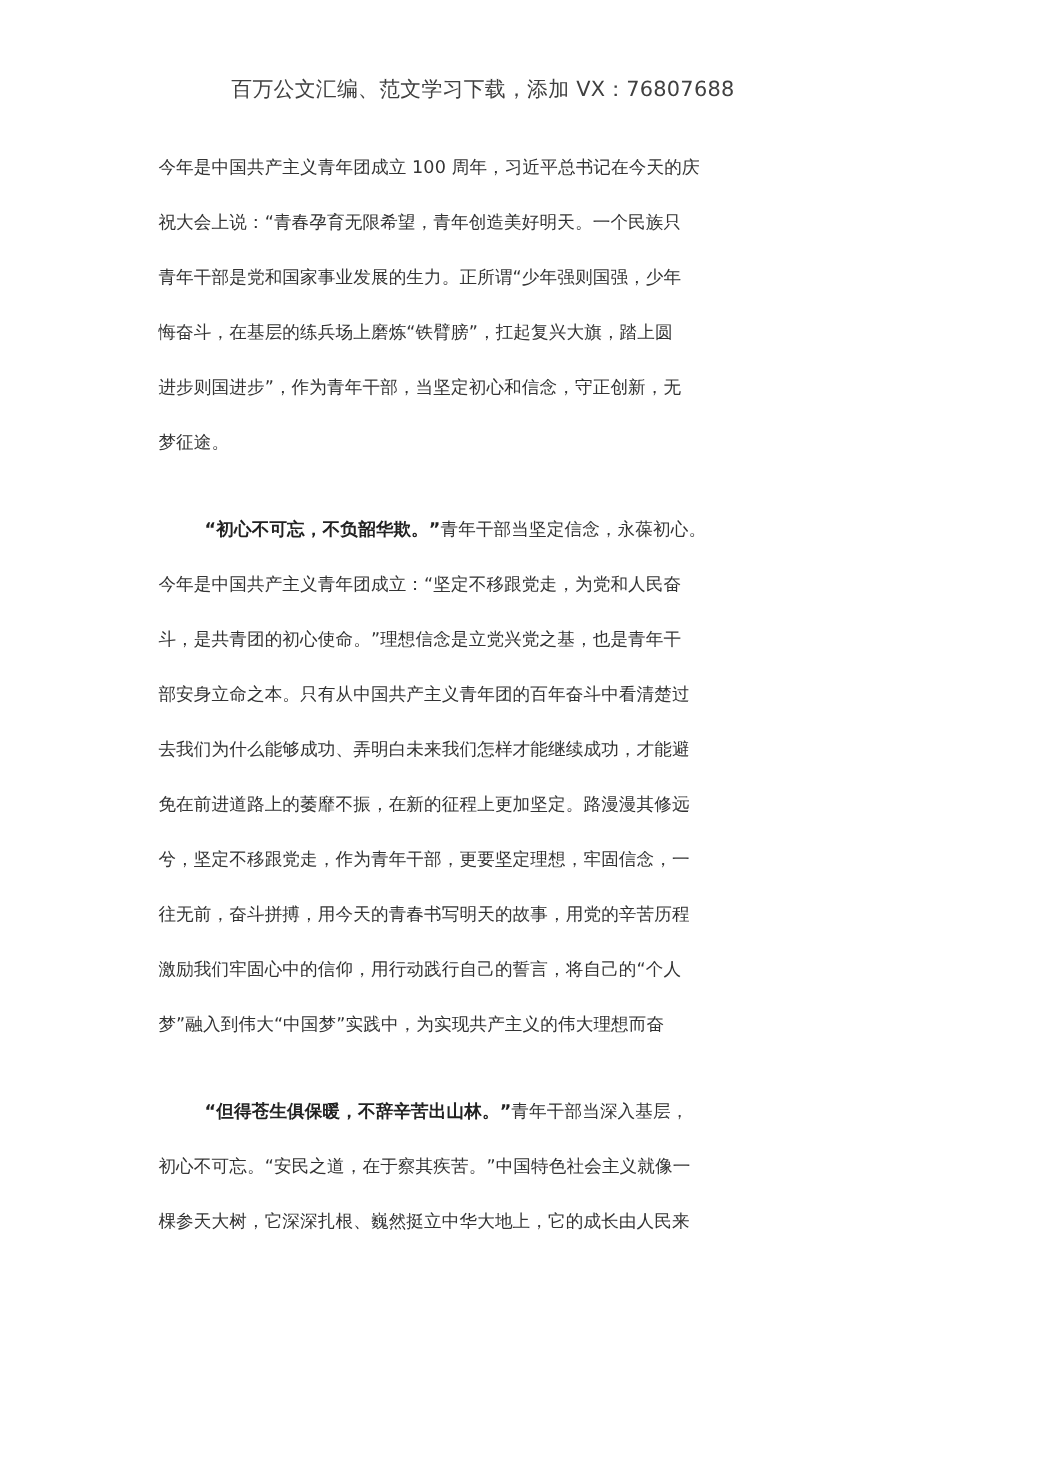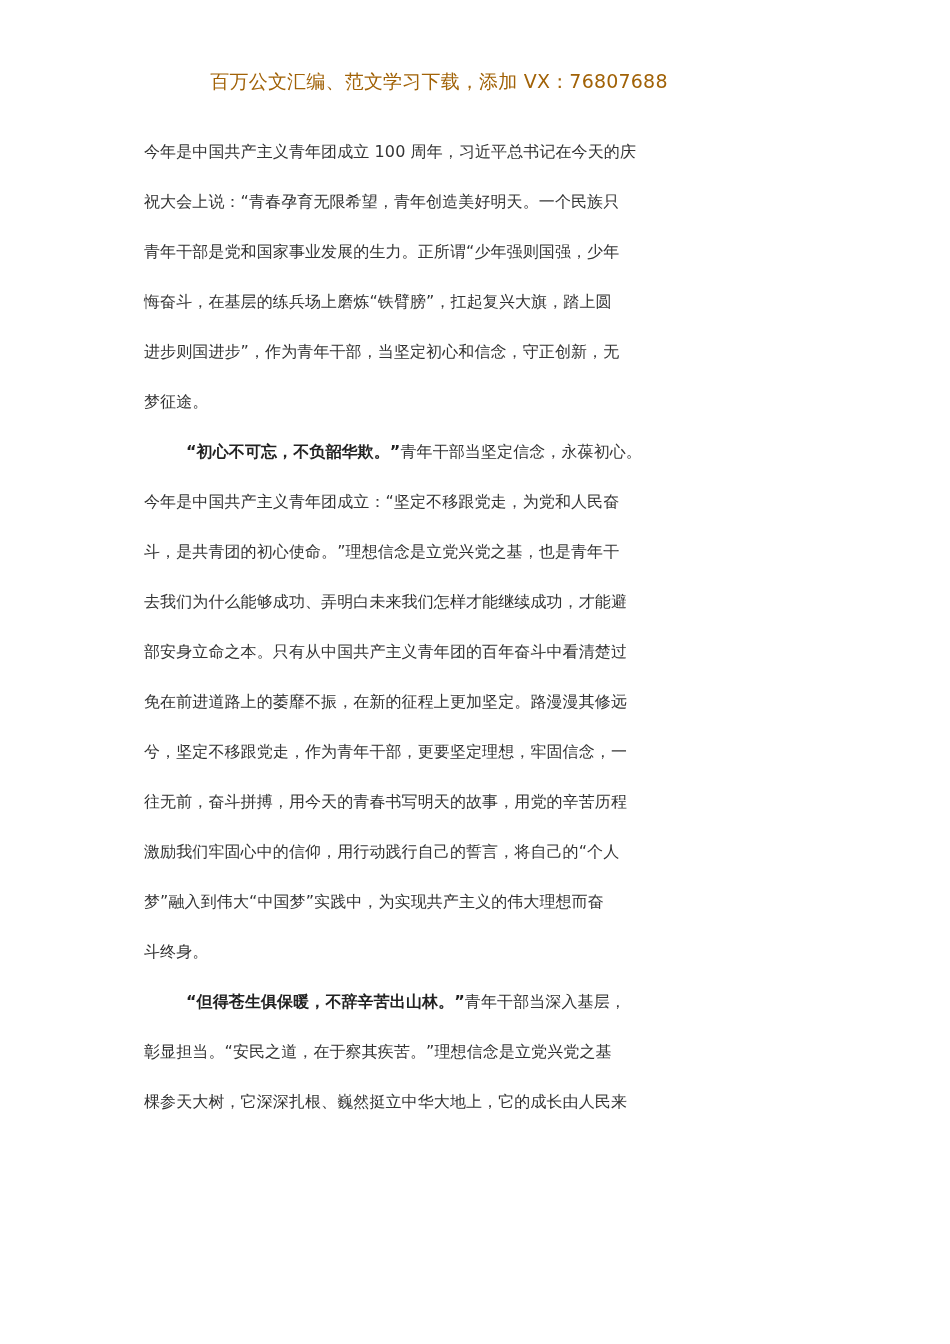--- a/index.html
+++ b/index.html
@@ -13,41 +13,42 @@
       position: relative;
       overflow: hidden;
       font-family: "DejaVu Sans", "Liberation Sans", sans-serif;
     }
     .header {
       position: absolute;
       left: 0;
       top: 66px;
       width: 878px;
       text-align: center;
-      color: #a16207;
+      color: #404040;
       font-size: 19px;
       line-height: 30px;
       letter-spacing: 0.2px;
     }
     .page {
       position: absolute;
       left: 144px;
       top: 134px;
       width: 660px;
     }
     .line {
       height: 50px;
       line-height: 36px;
       font-size: 16px;
       color: #333333;
       white-space: nowrap;
       letter-spacing: 0.1px;
     }
     .indent {
       padding-left: 42px;
+      margin-top: 29px;
     }
     .bold {
       font-weight: bold;
       color: #222222;
     }
   </style>
 </head>
 <body>
 
 <div class="header">百万公文汇编、范文学习下载，添加 VX：76807688</div>
@@ -60,29 +61,28 @@
     <div class="line">青年干部是党和国家事业发展的生力。正所谓“少年强则国强，少年</div>
     <div class="line">悔奋斗，在基层的练兵场上磨炼“铁臂膀”，扛起复兴大旗，踏上圆</div>
     <div class="line">进步则国进步”，作为青年干部，当坚定初心和信念，守正创新，无</div>
     <div class="line">梦征途。</div>
   </div>
 
   <div>
     <div class="line indent"><span class="bold">“初心不可忘，不负韶华欺。”</span><span>青年干部当坚定信念，永葆初心。</span></div>
     <div class="line">今年是中国共产主义青年团成立：“坚定不移跟党走，为党和人民奋</div>
     <div class="line">斗，是共青团的初心使命。”理想信念是立党兴党之基，也是青年干</div>
+    <div class="line">部安身立命之本。只有从中国共产主义青年团的百年奋斗中看清楚过</div>
     <div class="line">去我们为什么能够成功、弄明白未来我们怎样才能继续成功，才能避</div>
-    <div class="line">部安身立命之本。只有从中国共产主义青年团的百年奋斗中看清楚过</div>
     <div class="line">免在前进道路上的萎靡不振，在新的征程上更加坚定。路漫漫其修远</div>
     <div class="line">兮，坚定不移跟党走，作为青年干部，更要坚定理想，牢固信念，一</div>
     <div class="line">往无前，奋斗拼搏，用今天的青春书写明天的故事，用党的辛苦历程</div>
     <div class="line">激励我们牢固心中的信仰，用行动践行自己的誓言，将自己的“个人</div>
     <div class="line">梦”融入到伟大“中国梦”实践中，为实现共产主义的伟大理想而奋</div>
-    <div class="line">斗终身。</div>
   </div>
 
   <div>
     <div class="line indent"><span class="bold">“但得苍生俱保暖，不辞辛苦出山林。”</span><span>青年干部当深入基层，</span></div>
-    <div class="line">彰显担当。“安民之道，在于察其疾苦。”理想信念是立党兴党之基</div>
+    <div class="line">初心不可忘。“安民之道，在于察其疾苦。”中国特色社会主义就像一</div>
     <div class="line">棵参天大树，它深深扎根、巍然挺立中华大地上，它的成长由人民来</div>
   </div>
 
 </div>
 
 </body></html>

